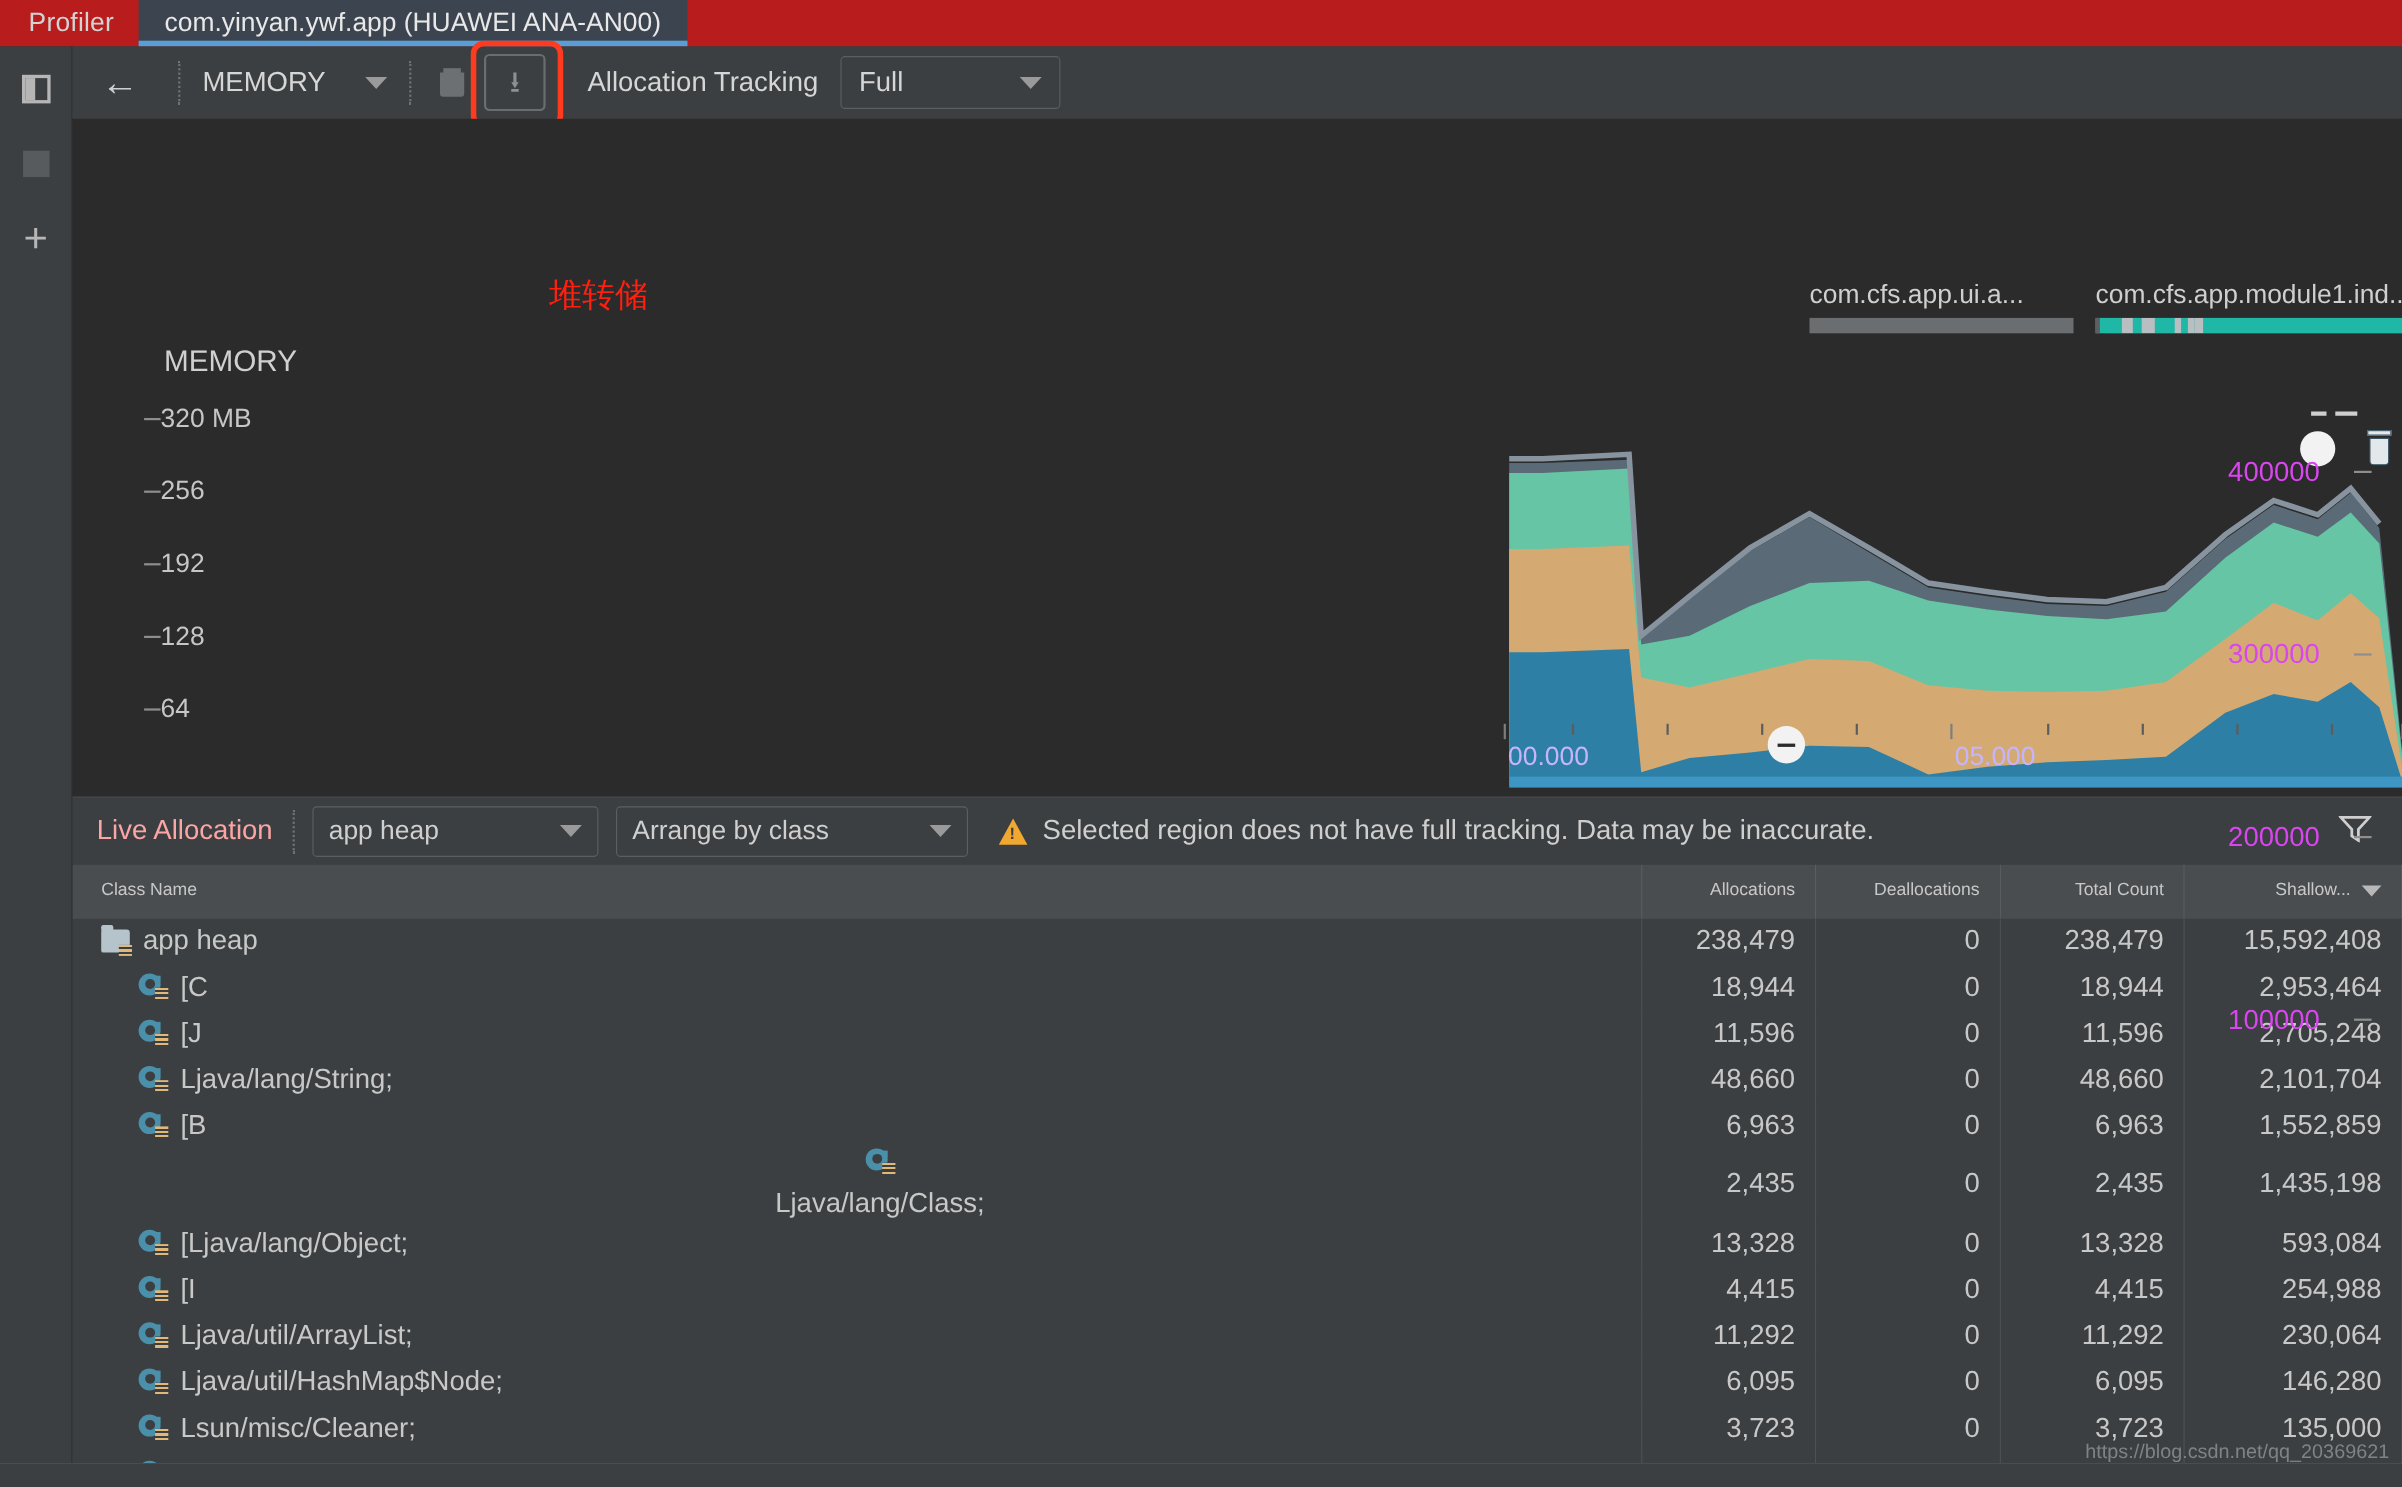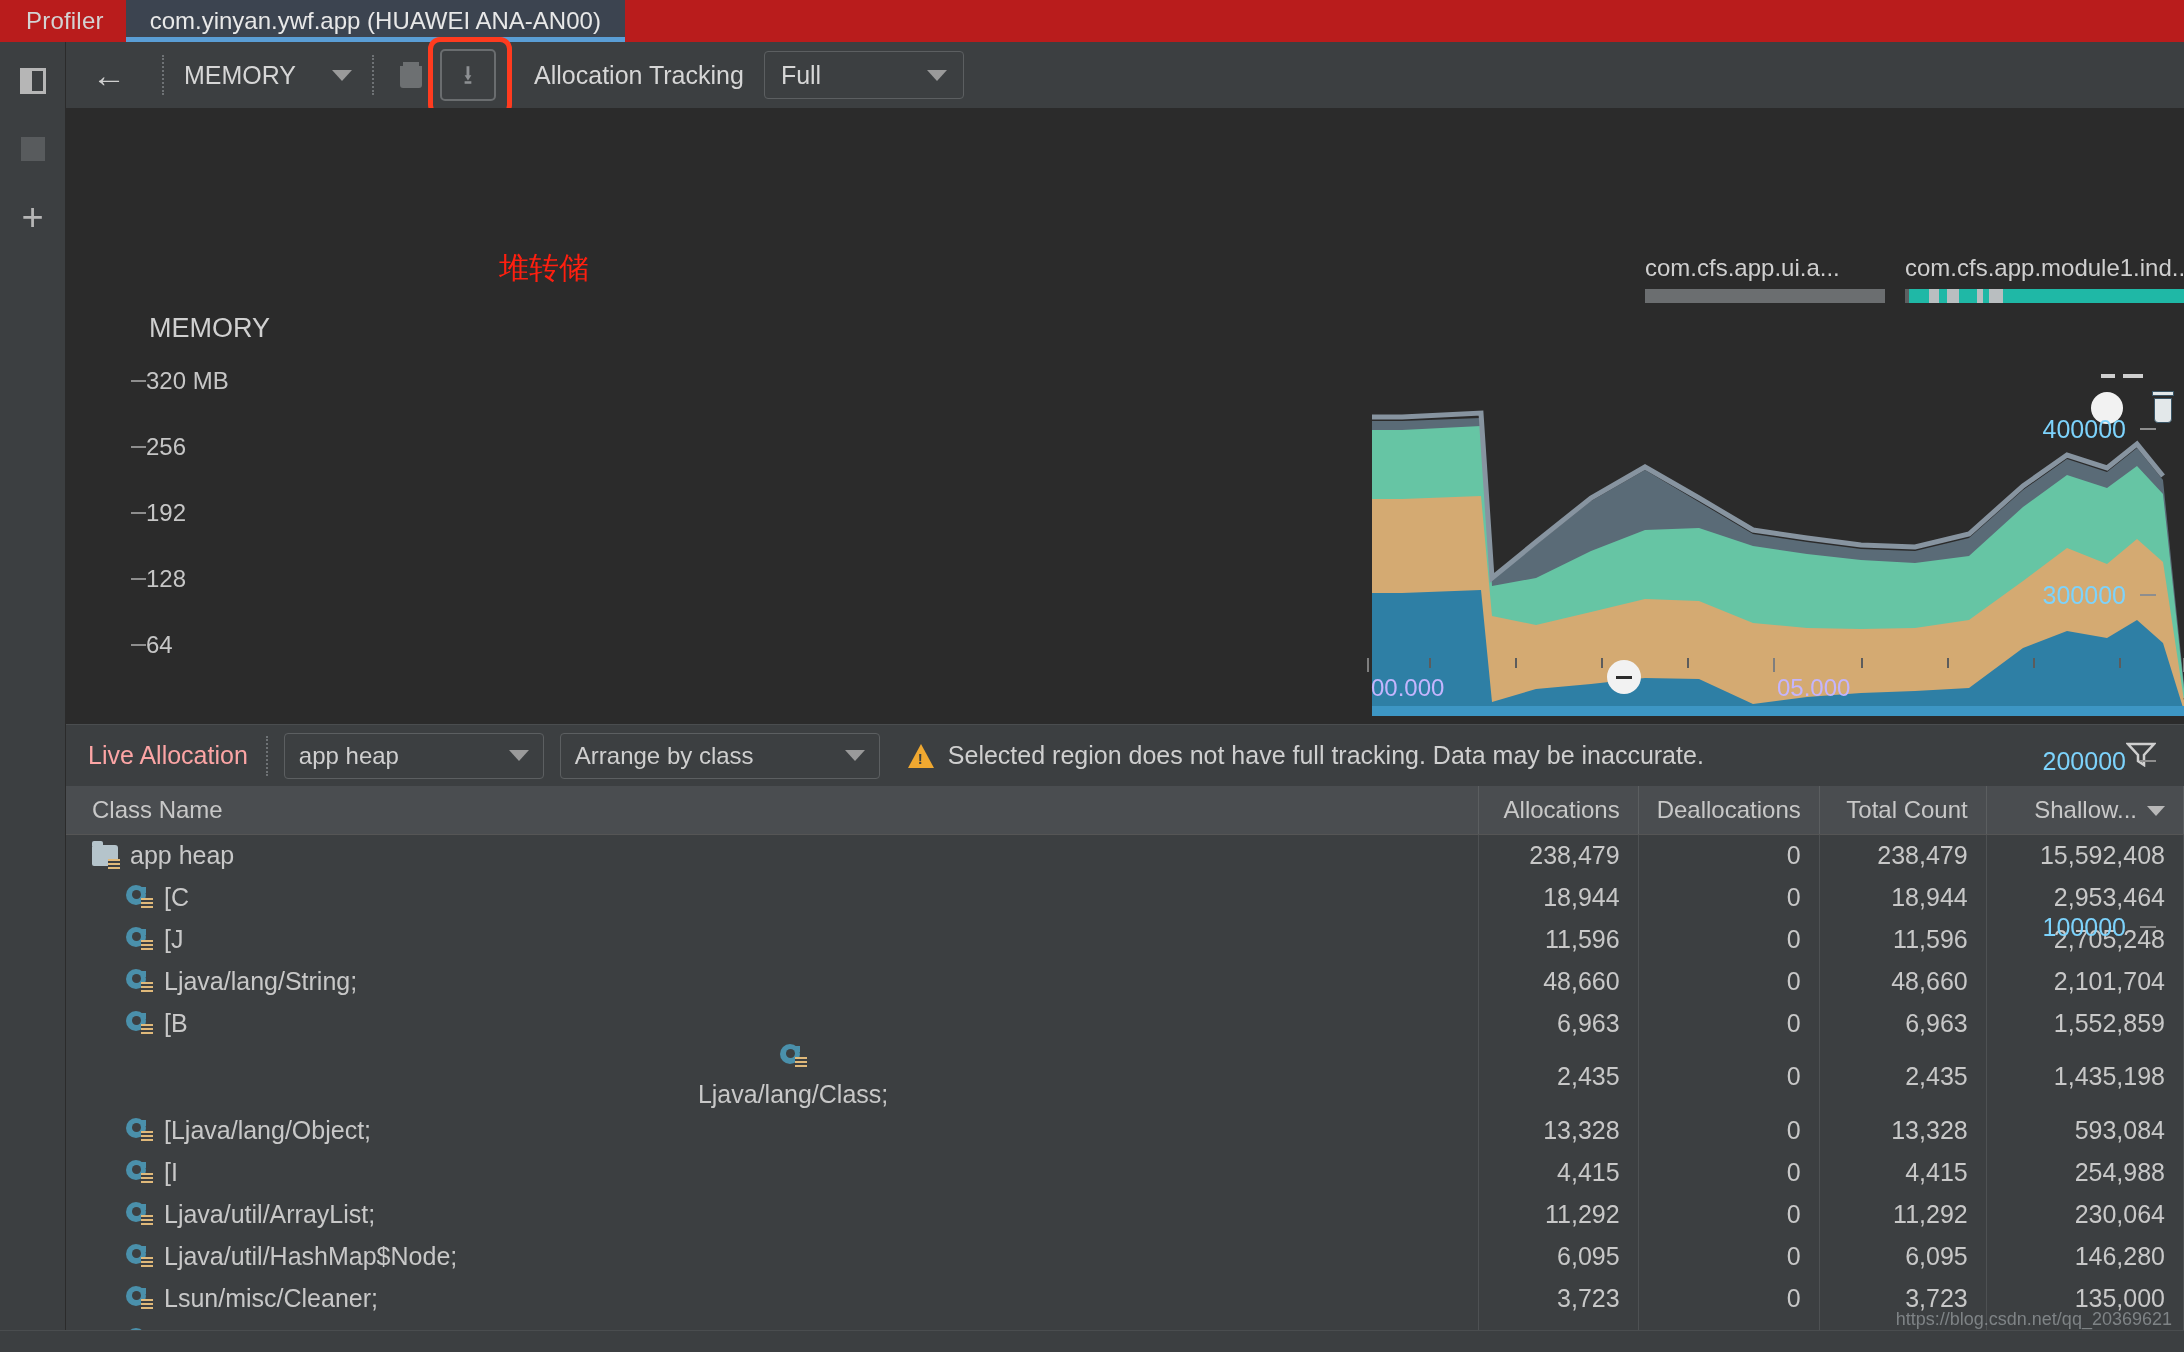--- a/index.html
+++ b/index.html
@@ -109,21 +109,21 @@
   .act-group { position: absolute; top: 0; }
   .act-label { color: #cfcfcf; font-size: 24px; white-space: nowrap; }
   .act-bar { height: 14px; margin-top: 7px; }
   .chart-title { position: absolute; left: 82px; top: 205px; color: #d0d0d0; font-size: 27px; }
   .yaxis { position: absolute; left: 64px; top: 240px; width: 190px; }
   .ytick { display: flex; align-items: center; gap: 0; height: 66px; }
   .ytick .dash { width: 15px; height: 2px; background: #8e8e8e; }
   .ytick span { color: #c6c6c6; font-size: 24px; }
   .raxis { position: absolute; right: 28px; top: 238px; width: 150px; text-align: right; }
   .rtick { display: flex; align-items: center; justify-content: flex-end; gap: 14px; height: 166px; }
-  .rtick span { color: #7dd3fc; font-size: 25px; }
+  .rtick span { color: #d946ef; font-size: 25px; margin-left: 17px; }
   .rtick .dash { width: 16px; height: 2px; background: #8e8e8e; }
   .xaxis {
     position: absolute; left: 1300px; right: 0; bottom: 22px; height: 44px;
   }
   .xtick { position: absolute; top: 0; }
   .xtick .bar { width: 2px; height: 14px; background: #7e7e7e; }
   .xtick .lbl { color: #c4b5fd; font-size: 24px; margin-top: 2px; margin-left: 4px; white-space: nowrap; }
   .xminor { position: absolute; top: 0; width: 2px; height: 10px; background: #5c5c5c; }
   .chartsvg { position: absolute; left: 0; top: 0; }
   .handle-minus {
@@ -156,21 +156,21 @@
   .warn-wrap { display: flex; align-items: center; gap: 14px; margin-left: 12px; }
   .warn-tri { width: 0; height: 0; border-left: 13px solid transparent; border-right: 13px solid transparent; border-bottom: 24px solid #f0a830; position: relative; }
   .warn-tri::after { content:"!"; position:absolute; left:-3px; top:6px; color:#3c3f41; font-size:15px; font-weight:bold; }
   .warn-txt { color: #cfcfcf; font-size: 25px; }
   .filter-ic { margin-left: auto; margin-right: 28px; }
 
   
   .table-wrap { flex: 1; background: #3c3f41; overflow: hidden; }
   table { width: 100%; border-collapse: collapse; }
   thead th {
-    background: #4a4d50; color: #c8c8c8; font-size: 24px; font-weight: normal;
+    background: #4a4d50; color: #c8c8c8; font-size: 16px; font-weight: normal;
     height: 48px; text-align: right; padding: 0 18px;
     border-right: 1px solid #5b5e60;
     border-bottom: 1px solid #555;
   }
   thead th.cn { text-align: left; padding-left: 26px; }
   tbody td {
     color: #c8c8c8; font-size: 25px; height: 42px;
     text-align: right; padding: 0 18px;
     border-right: 1px solid #4e5153;
     white-space: nowrap;

